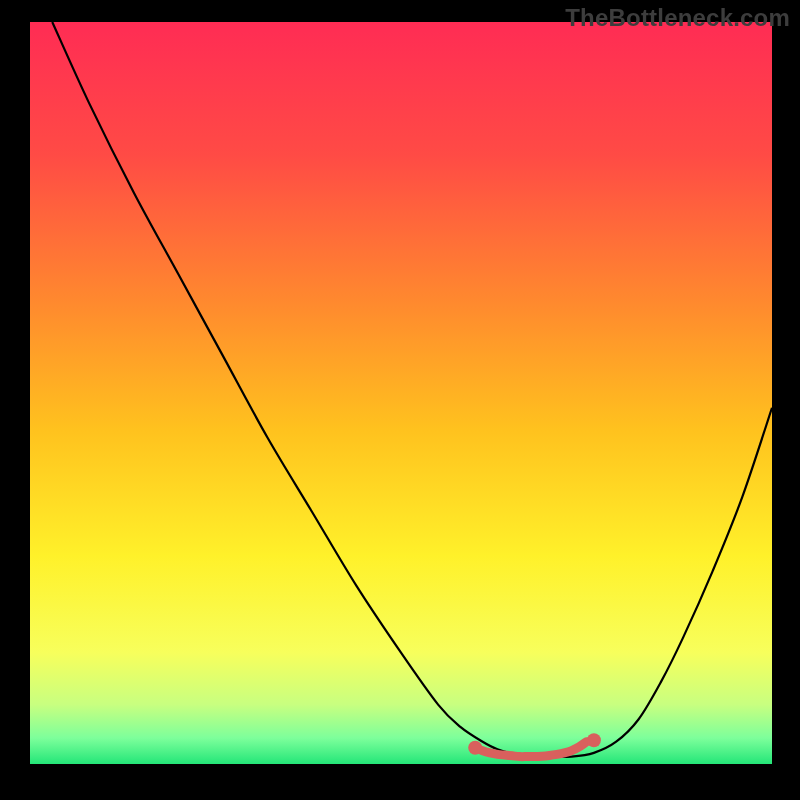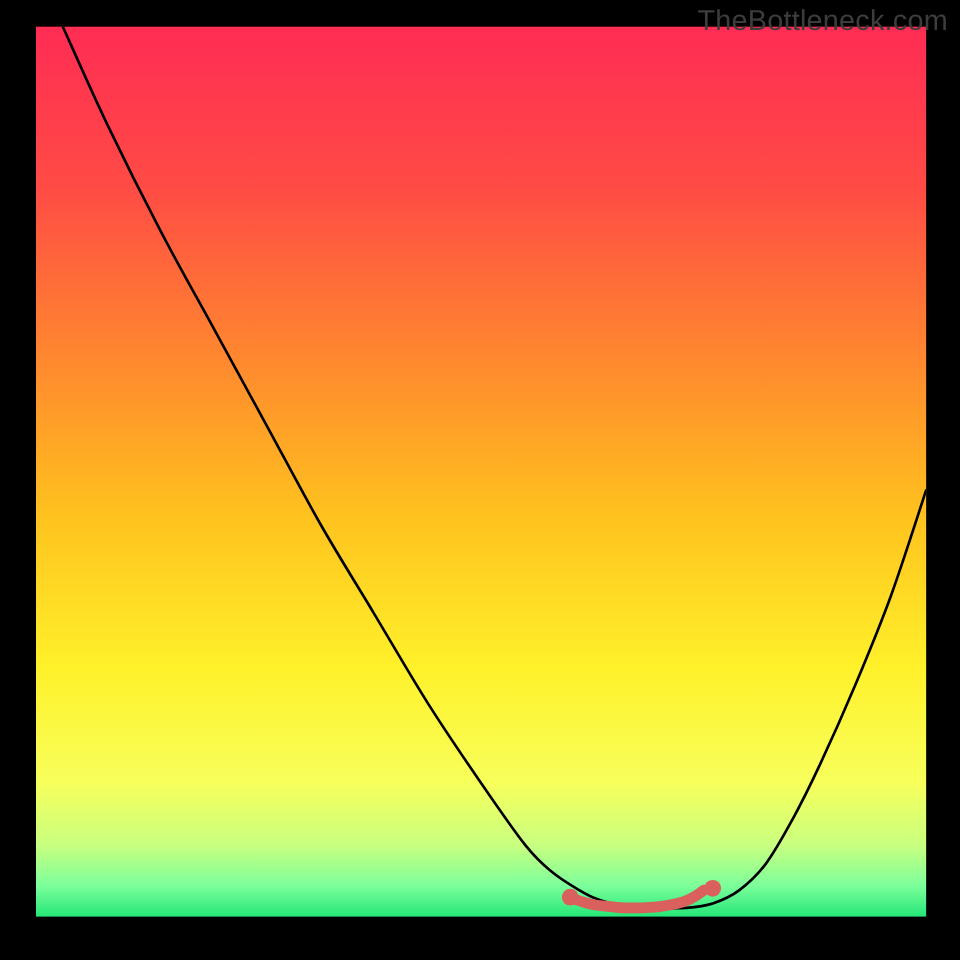--- a/index.html
+++ b/index.html
@@ -16,21 +16,21 @@
     width: 800px;
     height: 800px;
     background: #000;
   }
   .watermark {
     position: absolute;
     top: 4px;
     right: 10px;
     color: #3d3d3d;
     font-size: 24px;
-    font-weight: 400;
+    font-weight: 700;
     letter-spacing: 0.2px;
     z-index: 5;
   }
   .plot-area {
     position: absolute;
     left: 30px;
     top: 22px;
     width: 742px;
     height: 742px;
     z-index: 1;

